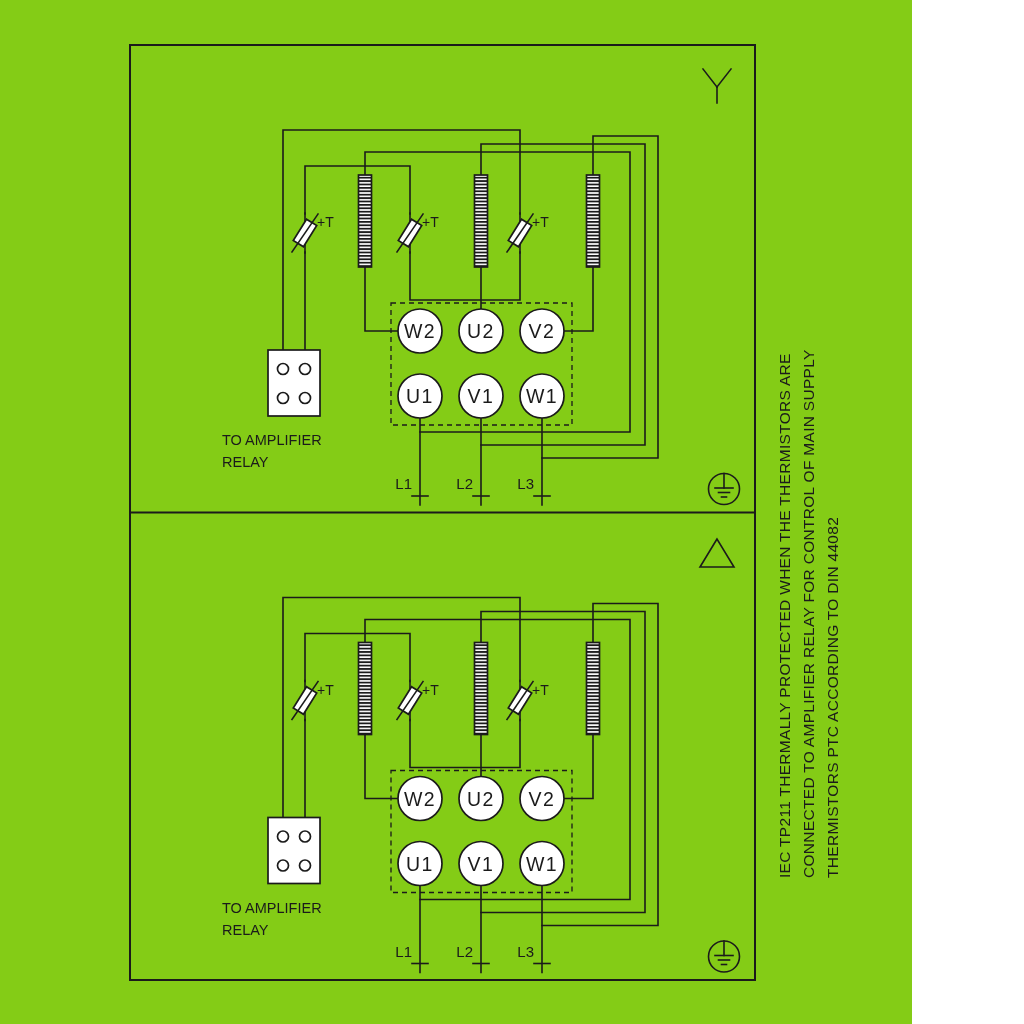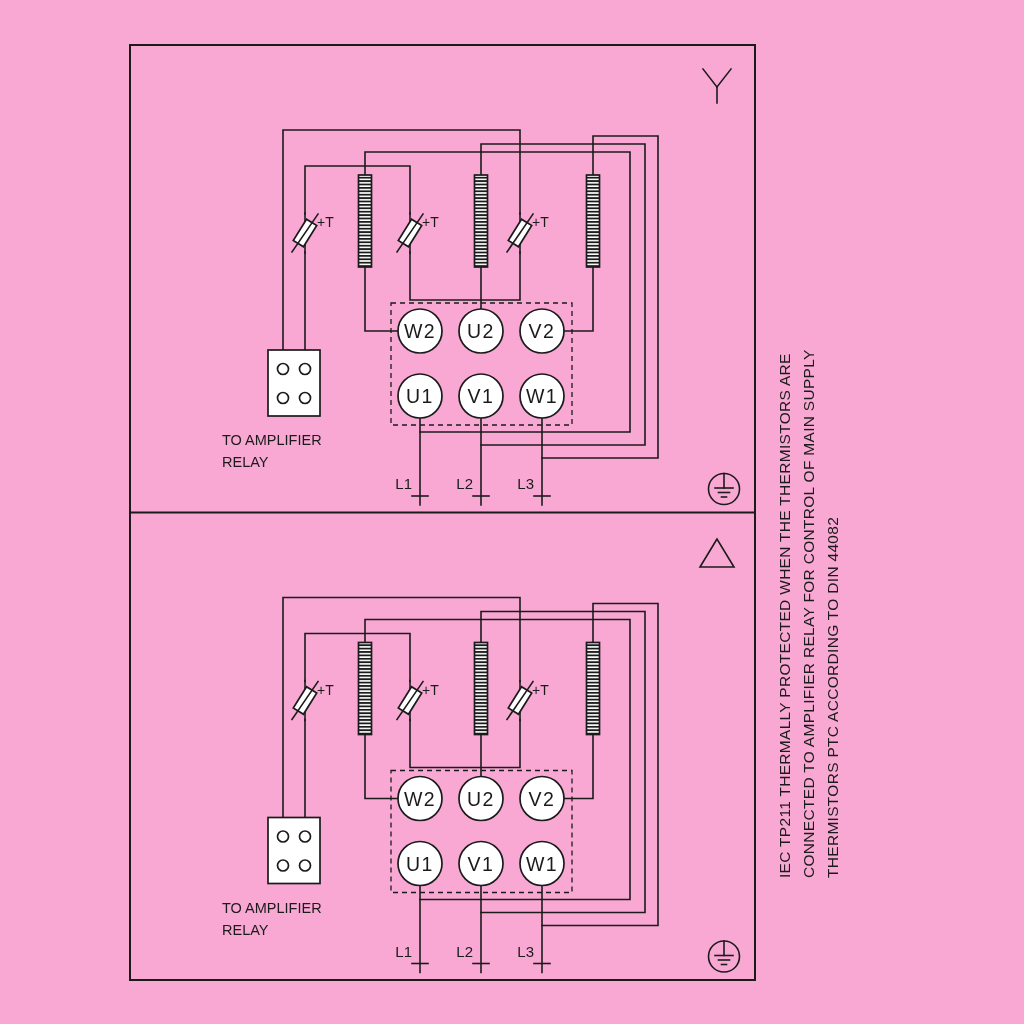--- a/index.html
+++ b/index.html
@@ -1,17 +1,17 @@
 <!DOCTYPE html>
 <html><head>
 <meta charset="utf-8">
 <style>
   html,body{margin:0;padding:0;background:#ffffff;}
   body{width:1024px;height:1024px;overflow:hidden;}
-  .canvas{width:1024px;height:1024px;position:relative;background:#f9a8d4;}
+  .canvas{width:912px;height:1024px;position:relative;background:#84cc16;}
   .w{stroke:#1b1b1b;stroke-width:1.6;fill:none;stroke-linecap:square;}
   .sym{stroke:#1b1b1b;stroke-width:1.7;}
   .border{stroke:#1b1b1b;stroke-width:2;fill:none;}
   .dashed{stroke:#1b1b1b;stroke-width:1.3;fill:none;stroke-dasharray:5 4;}
   .t{font-family:"Liberation Sans","DejaVu Sans",sans-serif;fill:#1b1b1b;}
   .term{font-size:19.5px;letter-spacing:1.5px;text-anchor:middle;}
   .small{font-size:14px;}
   .lbl{font-size:15px;text-anchor:end;}
   .cap{font-size:14.5px;}
   .note{font-size:15.5px;letter-spacing:0.3px;}

